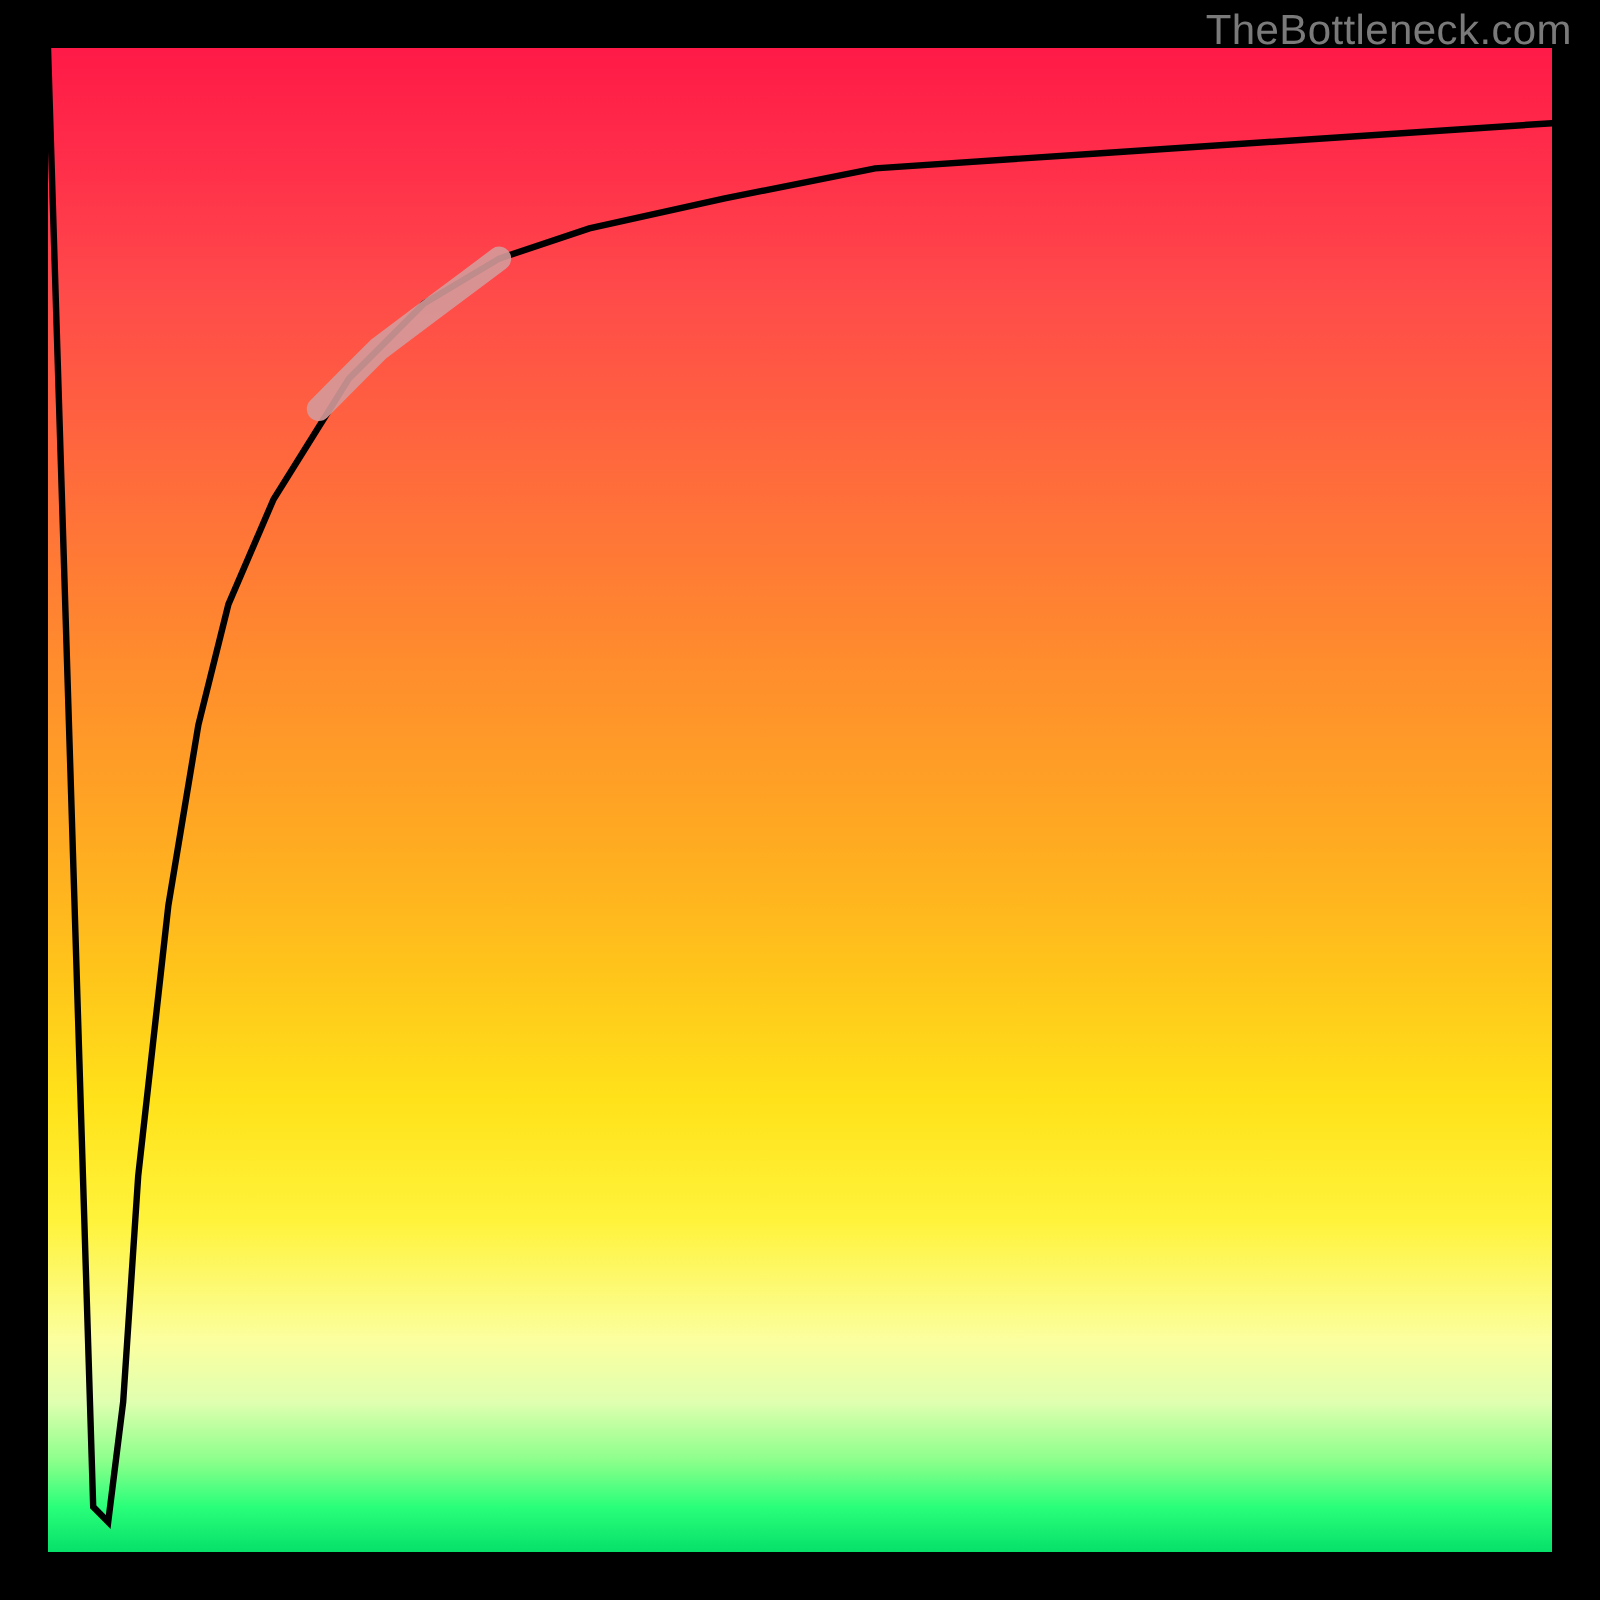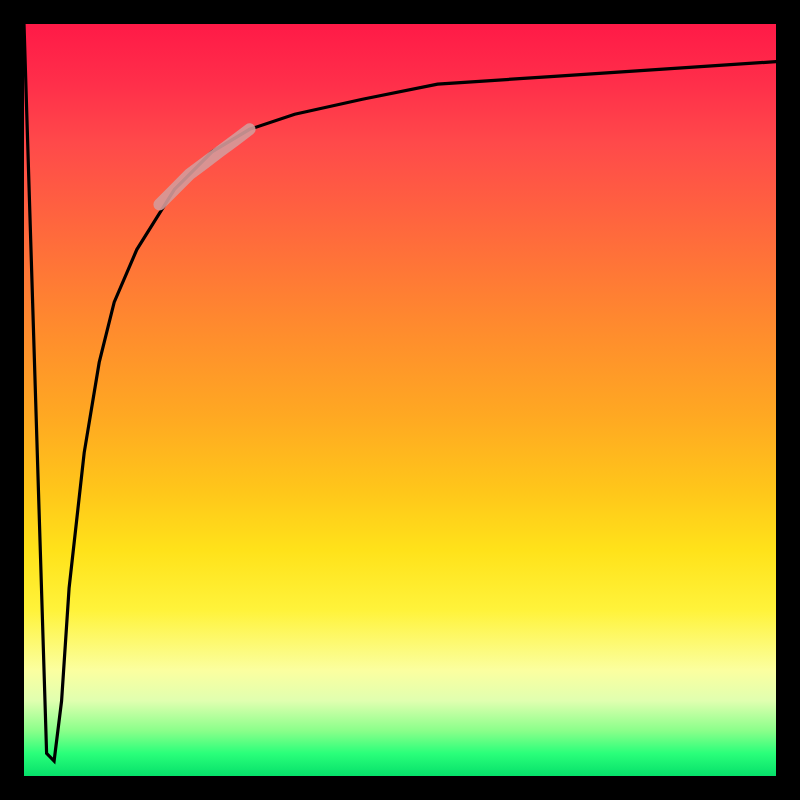--- a/index.html
+++ b/index.html
@@ -92,13 +92,14 @@
                L 150.4 165.4
                L 165.4 150.4
                L 180.5 139.1
                L 195.5 127.8
                L 210.6 116.6
                L 225.6 105.3"></path>
     </svg>
 
   </div>
 
+  <div class="watermark">TheBottleneck.com</div>
 </div>
 
 </body></html>

